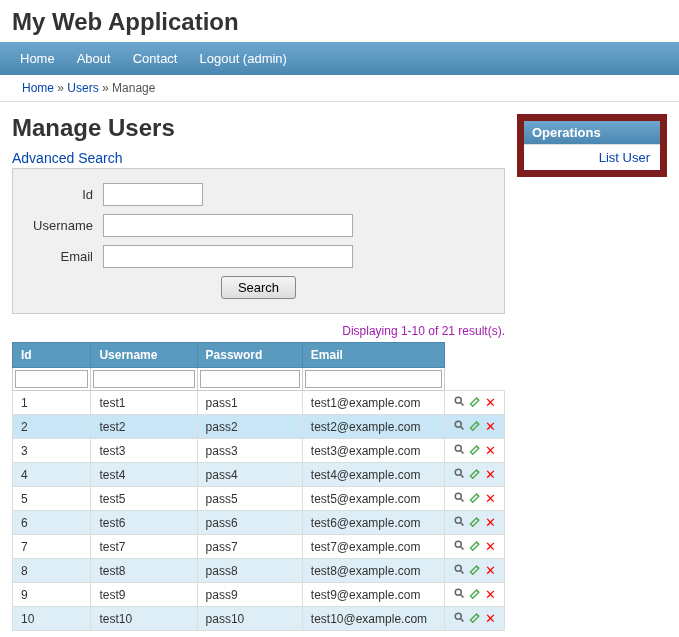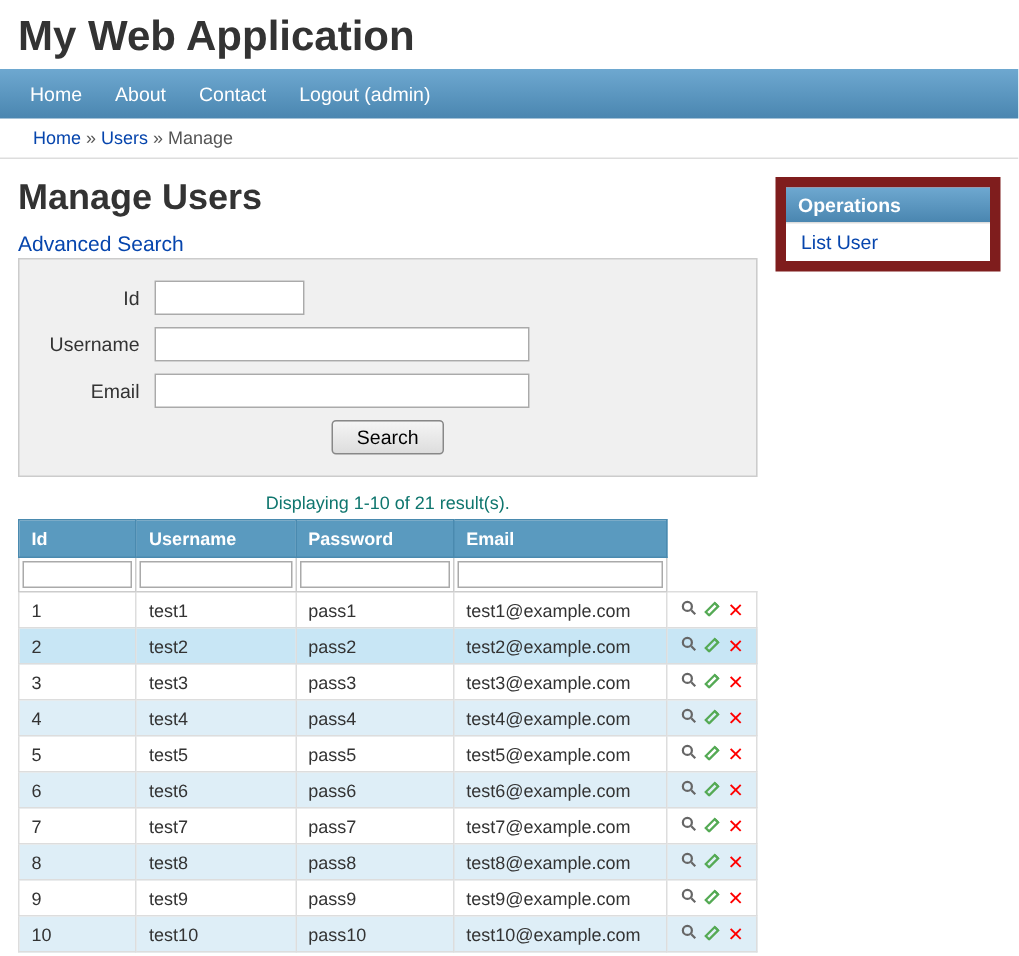--- a/index.html
+++ b/index.html
@@ -1,19 +1,19 @@
 <!DOCTYPE html>
 <html><head>
   <meta charset="utf-8">
   <style>
     * { margin: 0; padding: 0; box-sizing: border-box; }
     body { font-family: Arial, sans-serif; font-size: 13px; color: #333; background: #fff; width: 679px; }
 
     
-    #app-title { font-size: 28px; font-weight: bold; padding: 8px 12px 6px; color: #333; }
+    #app-title { font-size: 24px; font-weight: bold; padding: 8px 12px 6px; color: #333; }
 
     
     #main-nav { background: linear-gradient(to bottom, #6ea8d0, #4a86b0); padding: 5px 10px; display: flex; gap: 2px; }
     .nav-item { color: #fff; padding: 4px 10px; font-size: 13px; cursor: pointer; border-radius: 3px; }
 
     
     #breadcrumb { padding: 6px 22px; font-size: 12px; color: #555; border-bottom: 1px solid #ddd; }
     #breadcrumb a { color: #0645ad; text-decoration: none; }
 
     
@@ -31,38 +31,38 @@
     #search-form { background: #f0f0f0; border: 1px solid #ccc; padding: 14px 20px 14px; margin-bottom: 10px; }
     .form-row { display: flex; align-items: center; margin-bottom: 8px; }
     .form-label { width: 70px; text-align: right; padding-right: 10px; font-size: 13px; }
     .form-input { border: 1px solid #aaa; padding: 3px 5px; font-size: 13px; }
     .form-input-id { width: 100px; }
     .form-input-text { width: 250px; }
     .form-button-row { display: flex; justify-content: center; margin-top: 6px; }
     #search-button { padding: 3px 16px; font-size: 13px; border: 1px solid #888; background: linear-gradient(to bottom, #f5f5f5, #ddd); cursor: pointer; border-radius: 3px; }
 
     
-    #results-info { text-align: center; font-size: 12px; color: #0f766e; margin-bottom: 4px; }
+    #results-info { text-align: right; font-size: 12px; color: #a21caf; margin-bottom: 4px; }
 
     
     #users-table { width: 100%; border-collapse: collapse; font-size: 12px; }
     #users-table thead tr th { background: #5a9abf; color: #fff; padding: 5px 8px; text-align: left; border: 1px solid #4a8aaf; cursor: pointer; }
     #users-table thead tr.filter-row td { padding: 2px; border: 1px solid #ccc; }
     #users-table thead tr.filter-row td input { width: 100%; border: 1px solid #aaa; padding: 2px 4px; font-size: 11px; }
     #users-table tbody tr { border-bottom: 1px solid #ddd; }
     #users-table tbody tr:nth-child(odd) { background: #fff; }
     #users-table tbody tr:nth-child(even) { background: #deeef7; }
     #users-table tbody tr.highlight { background: #c8e6f5; }
     #users-table tbody td { padding: 4px 8px; border: 1px solid #ddd; }
     .action-icons { display: flex; gap: 4px; align-items: center; }
 
     
     .sidebar-box { border: 7px solid #7f1d1d; }
     .sidebar-box-title { background: linear-gradient(to bottom, #6ea8d0, #4a86b0); color: #fff; padding: 4px 8px; font-size: 13px; font-weight: bold; }
-    .sidebar-box-item { padding: 5px 10px; font-size: 13px; border-top: 1px solid #ddd; }
+    .sidebar-box-item { padding: 5px 10px; font-size: 13px; border-top: 1px solid #ddd; text-align: right; }
     .sidebar-box-item a { color: #0645ad; text-decoration: none; cursor: pointer; }
 
     
     .search-svg { width: 12px; height: 12px; }
     .edit-svg { width: 12px; height: 12px; }
     .del-x { color: red; font-size: 13px; line-height: 1; cursor: pointer; }
   </style>
 </head>
 <body>
 

